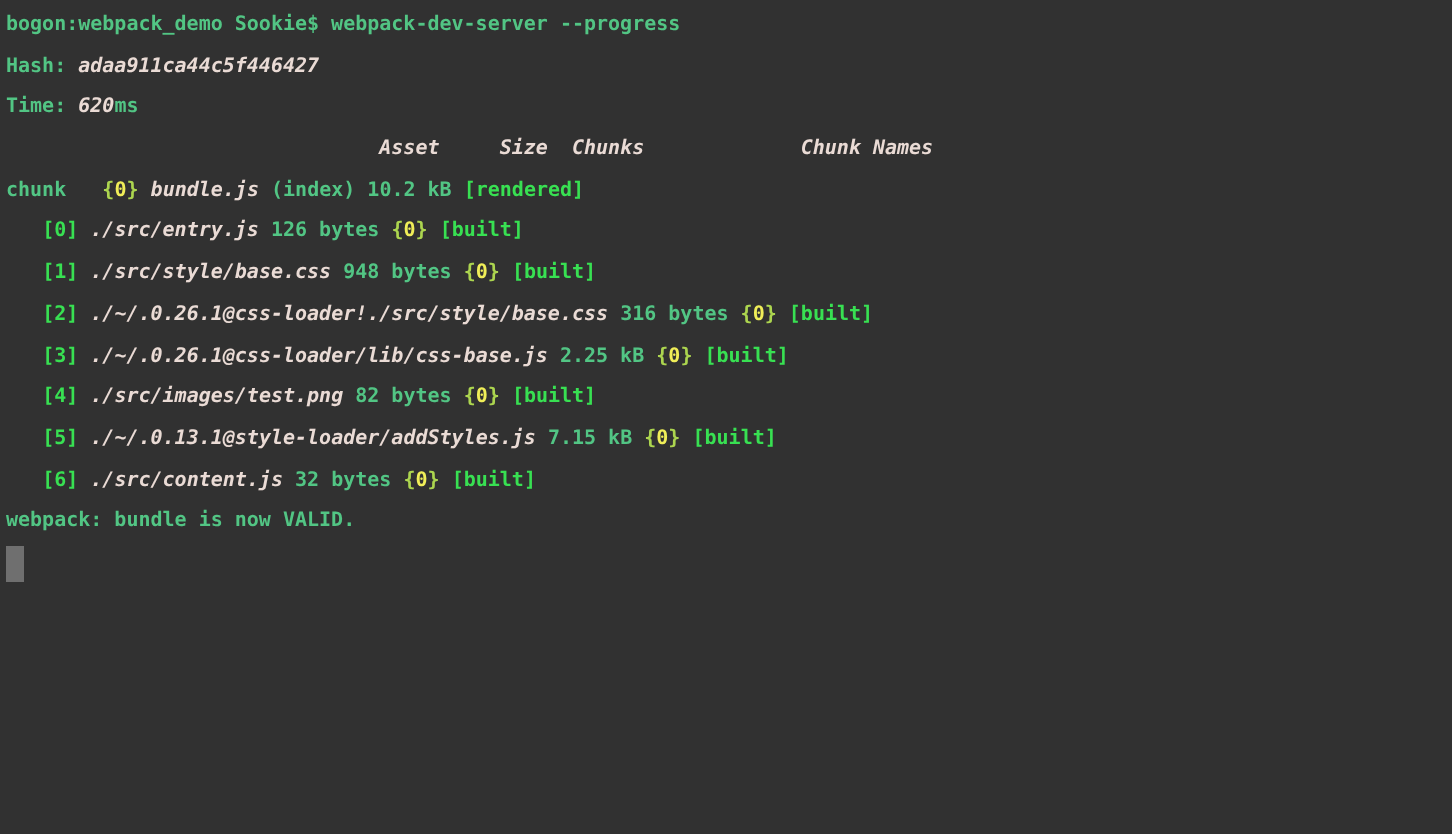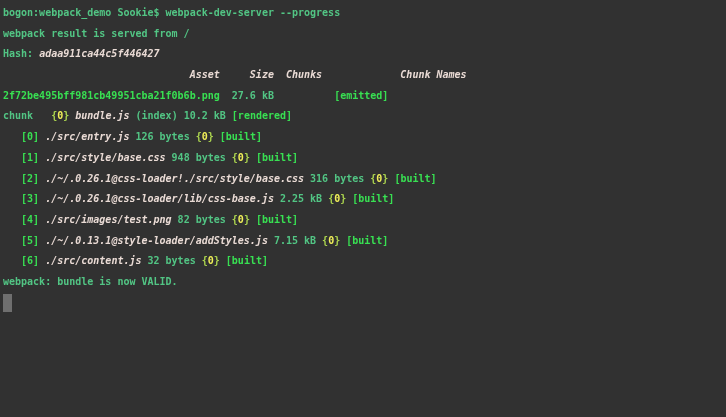--- a/index.html
+++ b/index.html
@@ -38,24 +38,23 @@
     margin-top: 1px;
     vertical-align: top;
     background: var(--cursor, #6f6f6f);
   }
 </style>
 </head>
 <body>
 
 <div class="terminal">
     <div class="line"><span class="c-g">bogon:webpack_demo Sookie$ webpack-dev-server --progress</span></div>
-    <div class="line"><span class="c-g">webpack result is served from /</span></div>
     <div class="line"><span class="c-g">Hash: </span><span class="c-w">adaa911ca44c5f446427</span></div>
+    <div class="line"><span class="c-g">Time: </span><span class="c-w">620</span><span class="c-g">ms</span></div>
     <div class="line"><span class="c-w">                               Asset     Size  Chunks             Chunk Names</span></div>
-    <div class="line"><span class="c-b">2f72be495bff981cb49951cba21f0b6b.png</span><span class="c-g">  27.6 kB          </span><span class="c-b">[emitted]</span></div>
     <div class="line"><span class="c-g">chunk   </span><span class="c-yb">{</span><span class="c-y">0</span><span class="c-yb">}</span><span class="c-g"> </span><span class="c-w">bundle.js</span><span class="c-g"> (index) 10.2 kB </span><span class="c-b">[rendered]</span></div>
     <div class="line"><span class="c-g">   </span><span class="c-b">[0]</span><span class="c-g"> </span><span class="c-w">./src/entry.js</span><span class="c-g"> 126 bytes </span><span class="c-yb">{</span><span class="c-y">0</span><span class="c-yb">}</span><span class="c-g"> </span><span class="c-b">[built]</span></div>
     <div class="line"><span class="c-g">   </span><span class="c-b">[1]</span><span class="c-g"> </span><span class="c-w">./src/style/base.css</span><span class="c-g"> 948 bytes </span><span class="c-yb">{</span><span class="c-y">0</span><span class="c-yb">}</span><span class="c-g"> </span><span class="c-b">[built]</span></div>
     <div class="line"><span class="c-g">   </span><span class="c-b">[2]</span><span class="c-g"> </span><span class="c-w">./~/.0.26.1@css-loader!./src/style/base.css</span><span class="c-g"> 316 bytes </span><span class="c-yb">{</span><span class="c-y">0</span><span class="c-yb">}</span><span class="c-g"> </span><span class="c-b">[built]</span></div>
     <div class="line"><span class="c-g">   </span><span class="c-b">[3]</span><span class="c-g"> </span><span class="c-w">./~/.0.26.1@css-loader/lib/css-base.js</span><span class="c-g"> 2.25 kB </span><span class="c-yb">{</span><span class="c-y">0</span><span class="c-yb">}</span><span class="c-g"> </span><span class="c-b">[built]</span></div>
     <div class="line"><span class="c-g">   </span><span class="c-b">[4]</span><span class="c-g"> </span><span class="c-w">./src/images/test.png</span><span class="c-g"> 82 bytes </span><span class="c-yb">{</span><span class="c-y">0</span><span class="c-yb">}</span><span class="c-g"> </span><span class="c-b">[built]</span></div>
     <div class="line"><span class="c-g">   </span><span class="c-b">[5]</span><span class="c-g"> </span><span class="c-w">./~/.0.13.1@style-loader/addStyles.js</span><span class="c-g"> 7.15 kB </span><span class="c-yb">{</span><span class="c-y">0</span><span class="c-yb">}</span><span class="c-g"> </span><span class="c-b">[built]</span></div>
     <div class="line"><span class="c-g">   </span><span class="c-b">[6]</span><span class="c-g"> </span><span class="c-w">./src/content.js</span><span class="c-g"> 32 bytes </span><span class="c-yb">{</span><span class="c-y">0</span><span class="c-yb">}</span><span class="c-g"> </span><span class="c-b">[built]</span></div>
     <div class="line"><span class="c-g">webpack: bundle is now VALID.</span></div>
     <div class="line"><span class="cursor"></span></div>

